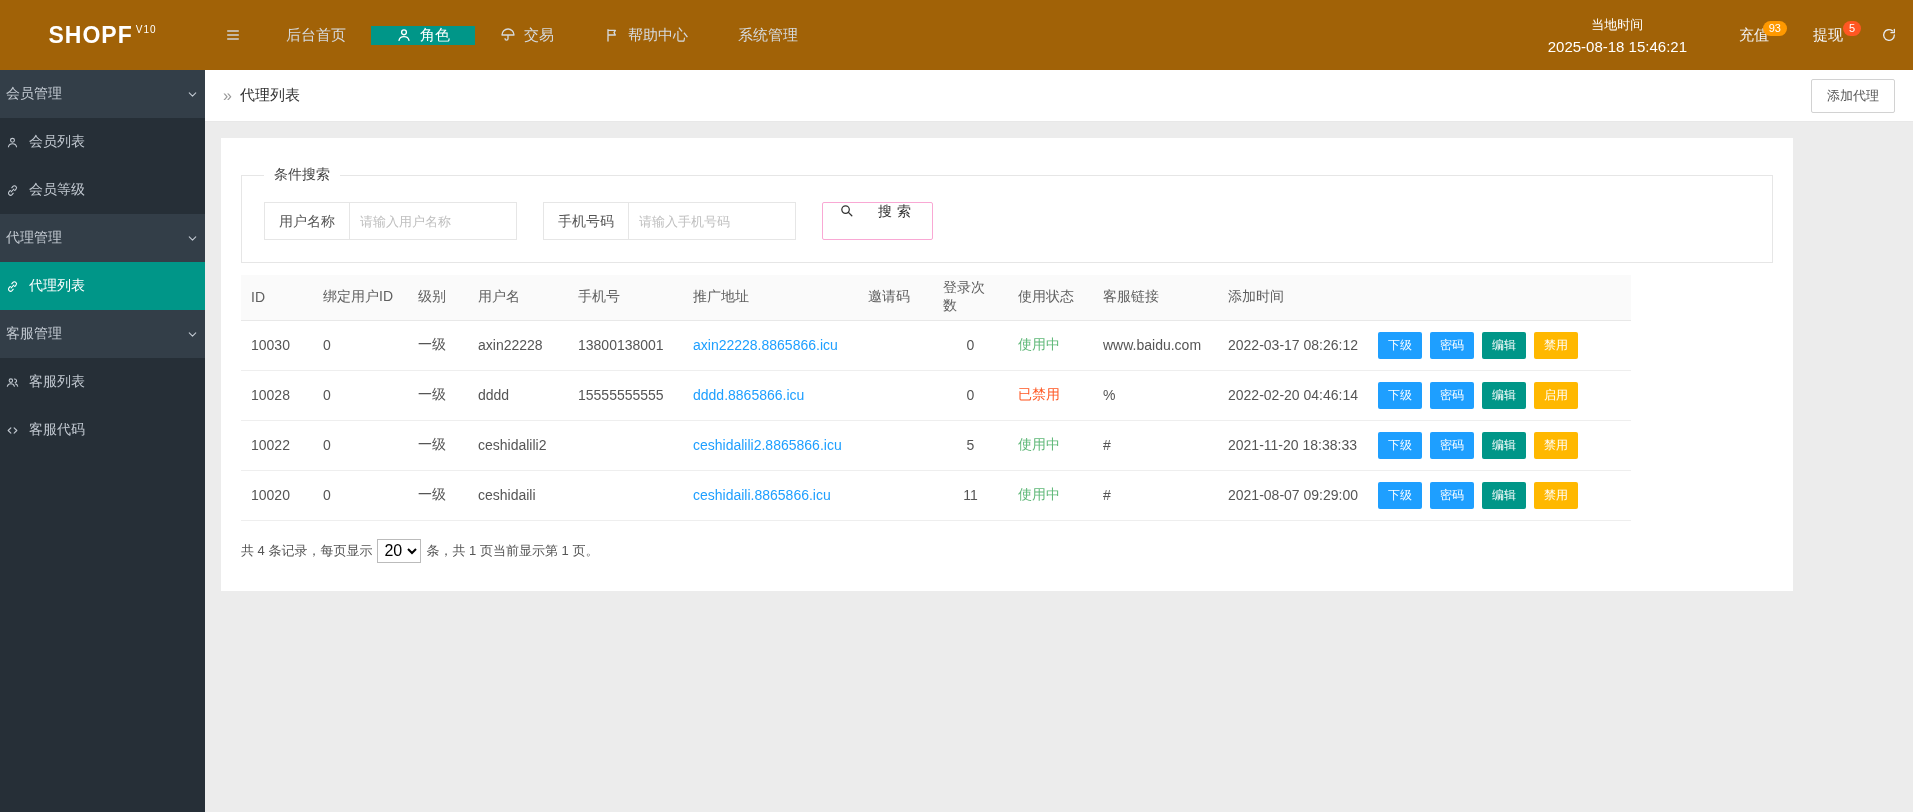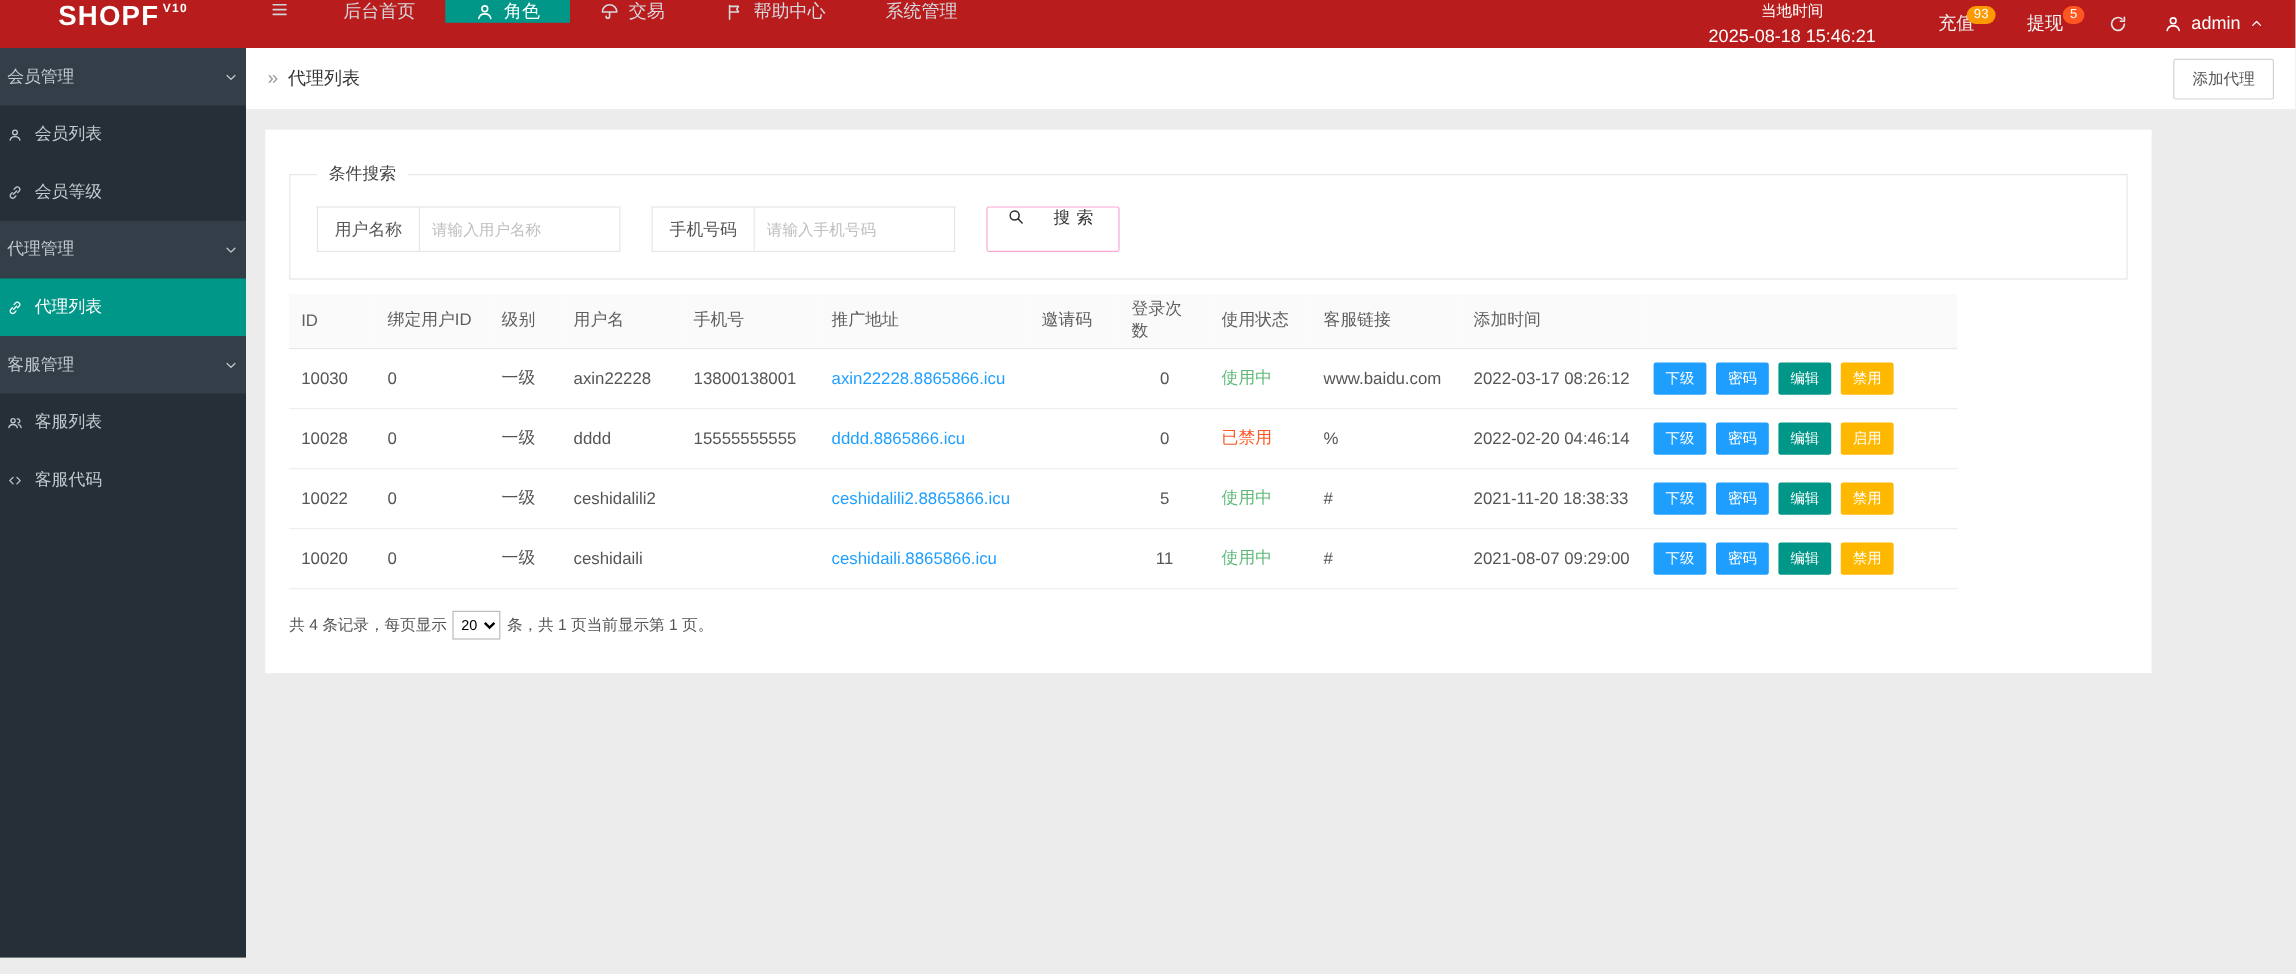--- a/index.html
+++ b/index.html
@@ -1,23 +1,23 @@
 <!DOCTYPE html>
 <html><head>
 <meta charset="utf-8">
 <style>
   *{box-sizing:border-box;margin:0;padding:0}
   html,body{width:1913px;height:812px;overflow:hidden}
   body{font-family:"Liberation Sans","DejaVu Sans",sans-serif;background:#ececec;color:#333}
   .ic{width:16px;height:16px;display:block}
   .ic.sm{width:13px;height:13px}
   
-  .topbar{height:40px;background:#b91c1c;display:flex;align-items:flex-start;color:#d6dade}
+  .topbar{height:70px;background:#a16207;display:flex;align-items:center;color:#d6dade}
   .logo{width:205px;display:flex;align-items:center;justify-content:center;font-weight:bold;font-size:23px;color:#fff;letter-spacing:1px;flex-shrink:0}
-  .logo sup{font-size:10px;font-weight:bold;margin-left:3px;transform:translateY(-6px);display:inline-block}
+  .logo sup{font-size:10px;font-weight:normal;margin-left:3px;transform:translateY(-6px);display:inline-block}
   .hamburger{width:56px;display:flex;align-items:center;justify-content:center;cursor:pointer;color:#cfd4da}
   .topnav{display:flex;align-items:stretch}
   .nav-item{display:flex;align-items:center;gap:8px;padding:0 25px;font-size:15px;cursor:pointer;color:#d6dade}
   .nav-item.active{background:#009688;color:#fff}
   .top-right{margin-left:auto;display:flex;align-items:stretch}
   .time-box{display:flex;flex-direction:column;justify-content:center;text-align:center;padding:0 30px;gap:4px;color:#fff}
   .time-label{font-size:13px}
   .time-value{font-size:15px}
   .top-action{position:relative;display:flex;align-items:center;padding:0 22px;font-size:15px;color:#f2f3f5;cursor:pointer}
   .badge{position:absolute;top:5px;right:4px;font-size:11px;line-height:1;padding:2px 6px;border-radius:9px;color:#fff}
@@ -70,21 +70,21 @@
   .agents td.actions{white-space:nowrap}
   a.promo{color:#1e9fff;text-decoration:none;cursor:pointer}
   .status-ok{color:#5fb878}
   .status-off{color:#ff5722}
   .btn{display:inline-block;height:27px;line-height:27px;padding:0 10px;border:none;border-radius:2px;color:#fff;font-size:12px;margin-right:8px;cursor:pointer;vertical-align:middle}
   .btn-blue{background:#1e9fff}
   .btn-green{background:#009688}
   .btn-orange{background:#ffb800}
   
   .table-footer{margin-top:18px;font-size:13px;color:#555;display:flex;align-items:center;gap:5px}
-  .table-footer select{height:24px;border:1px solid #bbb;background:#fff;font-size:12px;padding:0 2px}
+  .table-footer select{height:24px;border:1px solid #bbb;background:#fff;font-size:16px;padding:0 2px}
 </style>
 </head>
 <body>
 
 <svg width="0" height="0" style="position:absolute" aria-hidden="true">
 <defs>
   <symbol id="i-menu" viewBox="0 0 24 24">
         <path d="M4 6h16M4 12h16M4 18h16" stroke="currentColor" stroke-width="2" fill="none" stroke-linecap="round"></path>
       </symbol>
   <symbol id="i-stack" viewBox="0 0 24 24">
@@ -183,33 +183,20 @@
       <span class="badge orange">93</span>
     </div>
     <div class="top-action">
       <span>提现</span>
       <span class="badge red">5</span>
     </div>
     <div class="icon-btn">
       <span>
           <svg class="ic">
             <use href="#i-refresh"></use>
-          </svg>
-        </span>
-    </div>
-    <div class="user-box">
-      <span>
-          <svg class="ic">
-            <use href="#i-user"></use>
-          </svg>
-        </span>
-      <span>admin</span>
-      <span>
-          <svg class="ic sm">
-            <use href="#i-chevron-up"></use>
           </svg>
         </span>
     </div>
   </div>
 </header>
 
 <div class="layout">
 
   <aside class="sidebar">
       <div class="side-item side-group">

